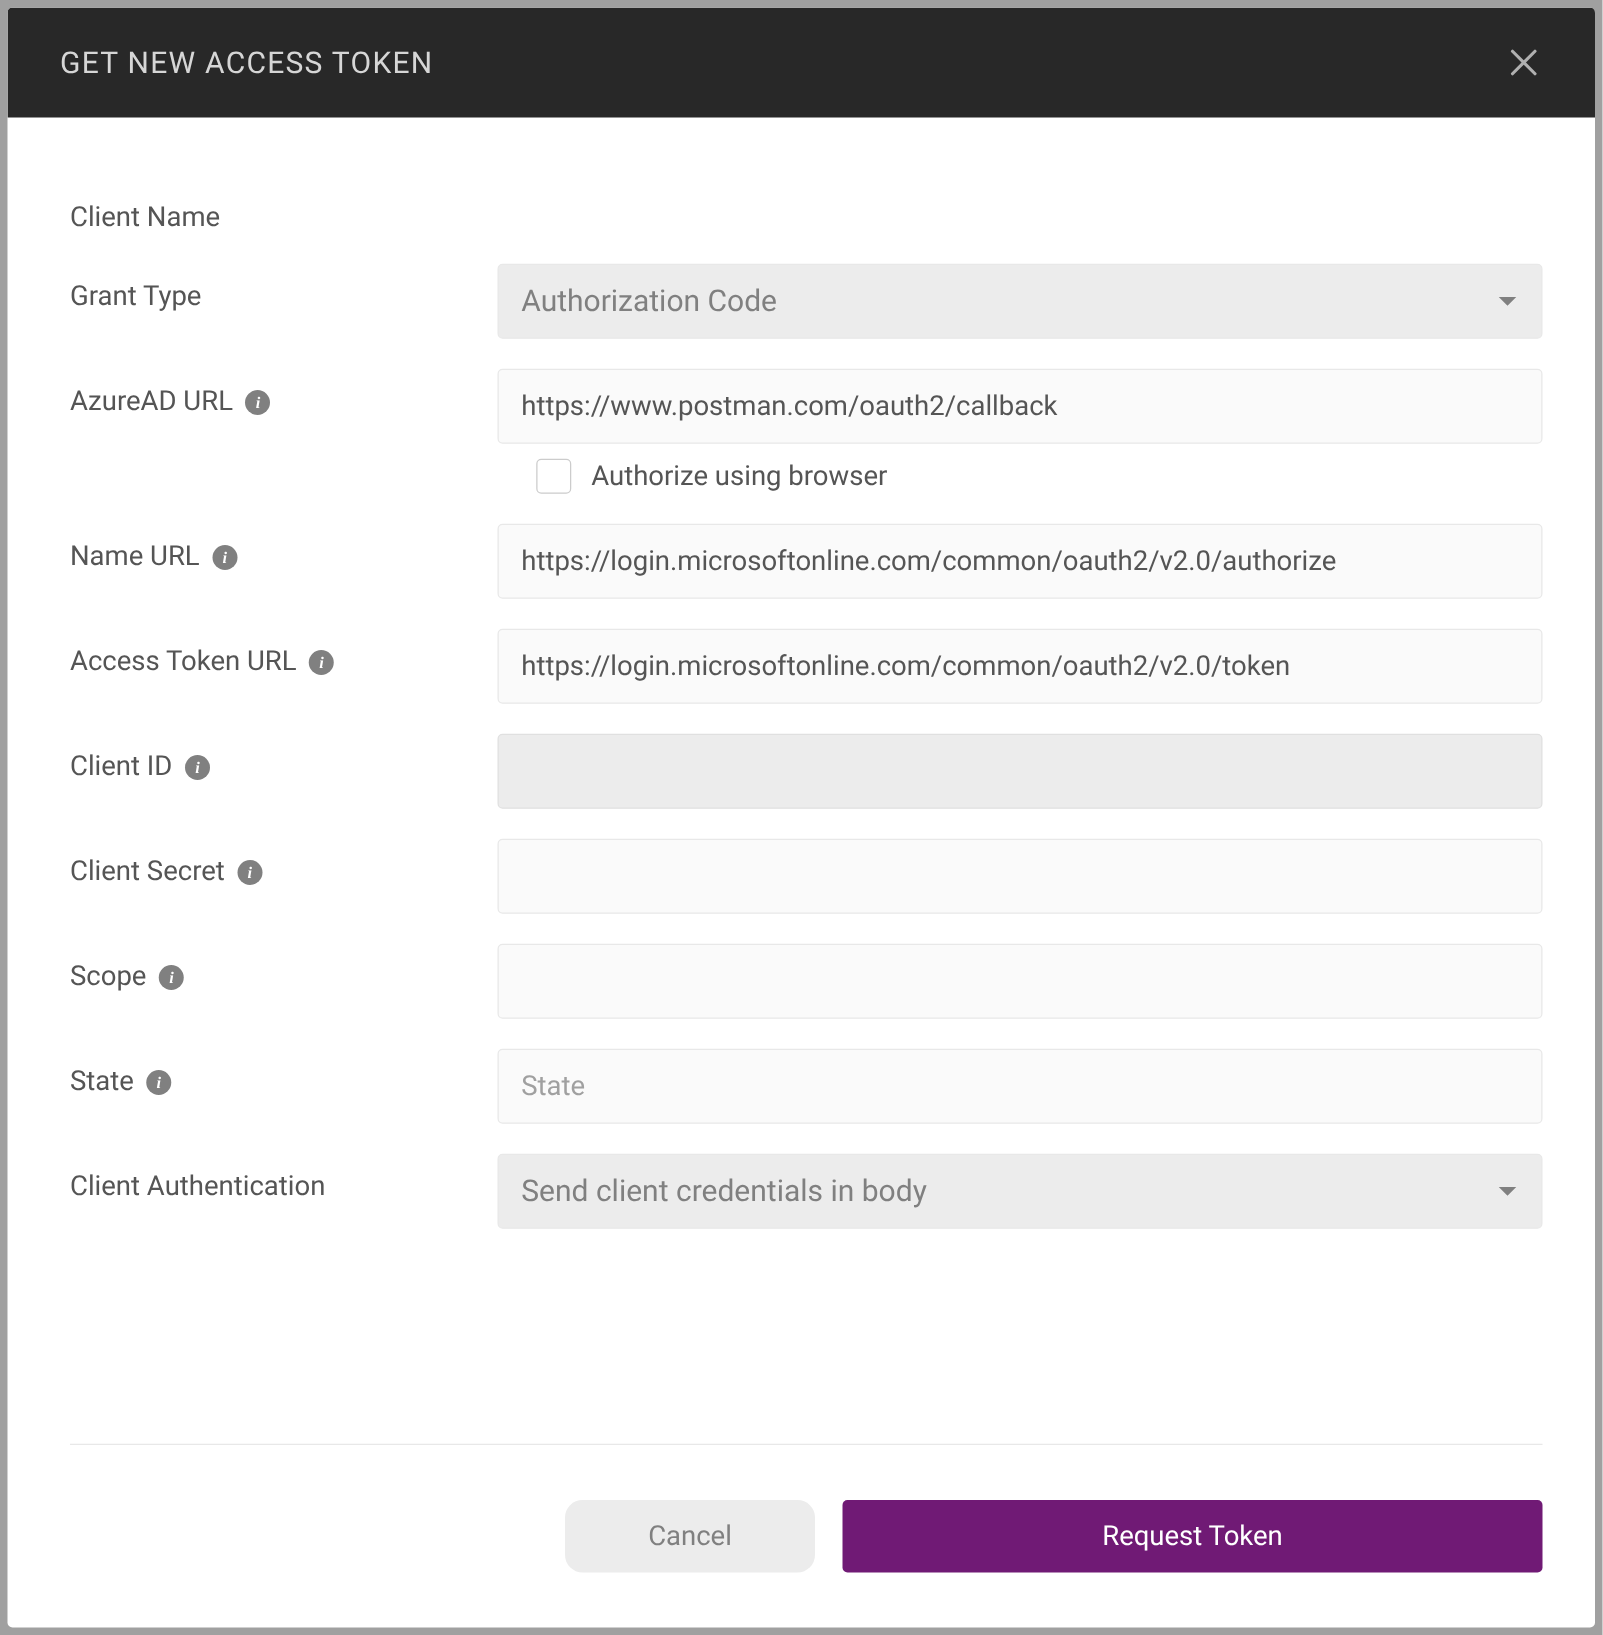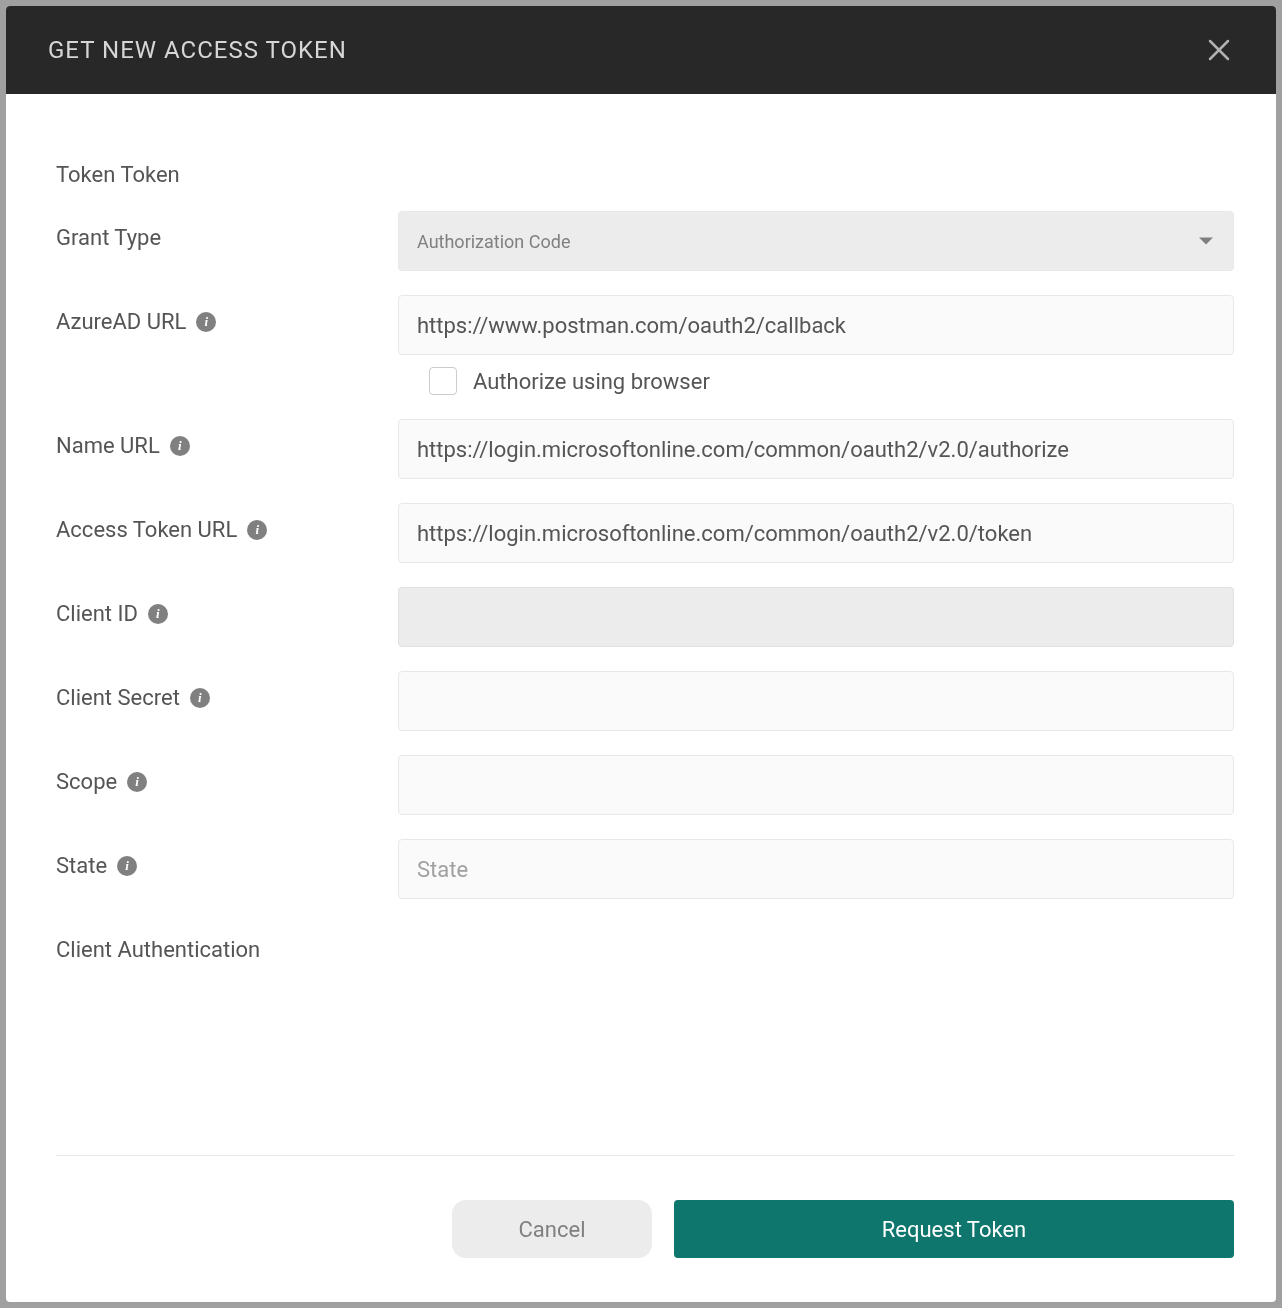--- a/index.html
+++ b/index.html
@@ -92,21 +92,21 @@
     .select-wrapper {
       position: relative;
       width: 100%;
     }
     .select-input {
       width: 100%;
       height: 60px;
       border: 1px solid #e8e8e8;
       border-radius: 4px;
       padding: 0 50px 0 18px;
-      font-size: 18px;
+      font-size: 24px;
       color: #808080;
       background: #ececec;
       font-family: inherit;
       appearance: none;
       cursor: pointer;
       display: flex;
       align-items: center;
     }
     .select-caret {
       position: absolute;
@@ -168,21 +168,21 @@
       cursor: pointer;
       padding: 0 30px;
     }
     .btn-cancel {
       background: #ececec;
       color: #808080;
       width: 200px;
       border-radius: 14px;
     }
     .btn-primary {
-      background: #0f766e;
+      background: #701a75;
       color: #ffffff;
       width: 560px;
     }
   </style>
 </head>
 <body>
 
 <div class="dialog">
   <div class="header">
     <div class="header-title">GET NEW ACCESS TOKEN</div>
@@ -191,21 +191,21 @@
         <line x1="2" y1="2" x2="20" y2="20"></line>
         <line x1="20" y1="2" x2="2" y2="20"></line>
       </svg>
     </div>
   </div>
 
   <div class="content">
 
     <div class="form-row">
       <div class="form-label">
-        <span>Token Token</span>
+        <span>Client Name</span>
       </div>
     </div>
 
     <div class="form-row">
       <div class="form-label">
         <span>Grant Type</span>
       </div>
       <div class="form-control">
         <div class="select-wrapper">
           <div class="select-input">Authorization Code</div>
@@ -290,20 +290,30 @@
       </div>
       <div class="form-control">
         <input type="text" class="text-input" placeholder="State" style="">
       </div>
     </div>
 
     <div class="form-row">
       <div class="form-label">
         <span>Client Authentication</span>
       </div>
+      <div class="form-control">
+        <div class="select-wrapper">
+          <div class="select-input">Send client credentials in body</div>
+          <span class="select-caret">
+            <svg width="16" height="10" viewBox="0 0 16 10" fill="currentColor">
+                <path d="M1 1 L8 8 L15 1 Z"></path>
+              </svg>
+          </span>
+        </div>
+      </div>
     </div>
 
   </div>
 
   <div class="footer">
     <button class="btn btn-cancel">Cancel</button>
     <button class="btn btn-primary">Request Token</button>
   </div>
 </div>
 

